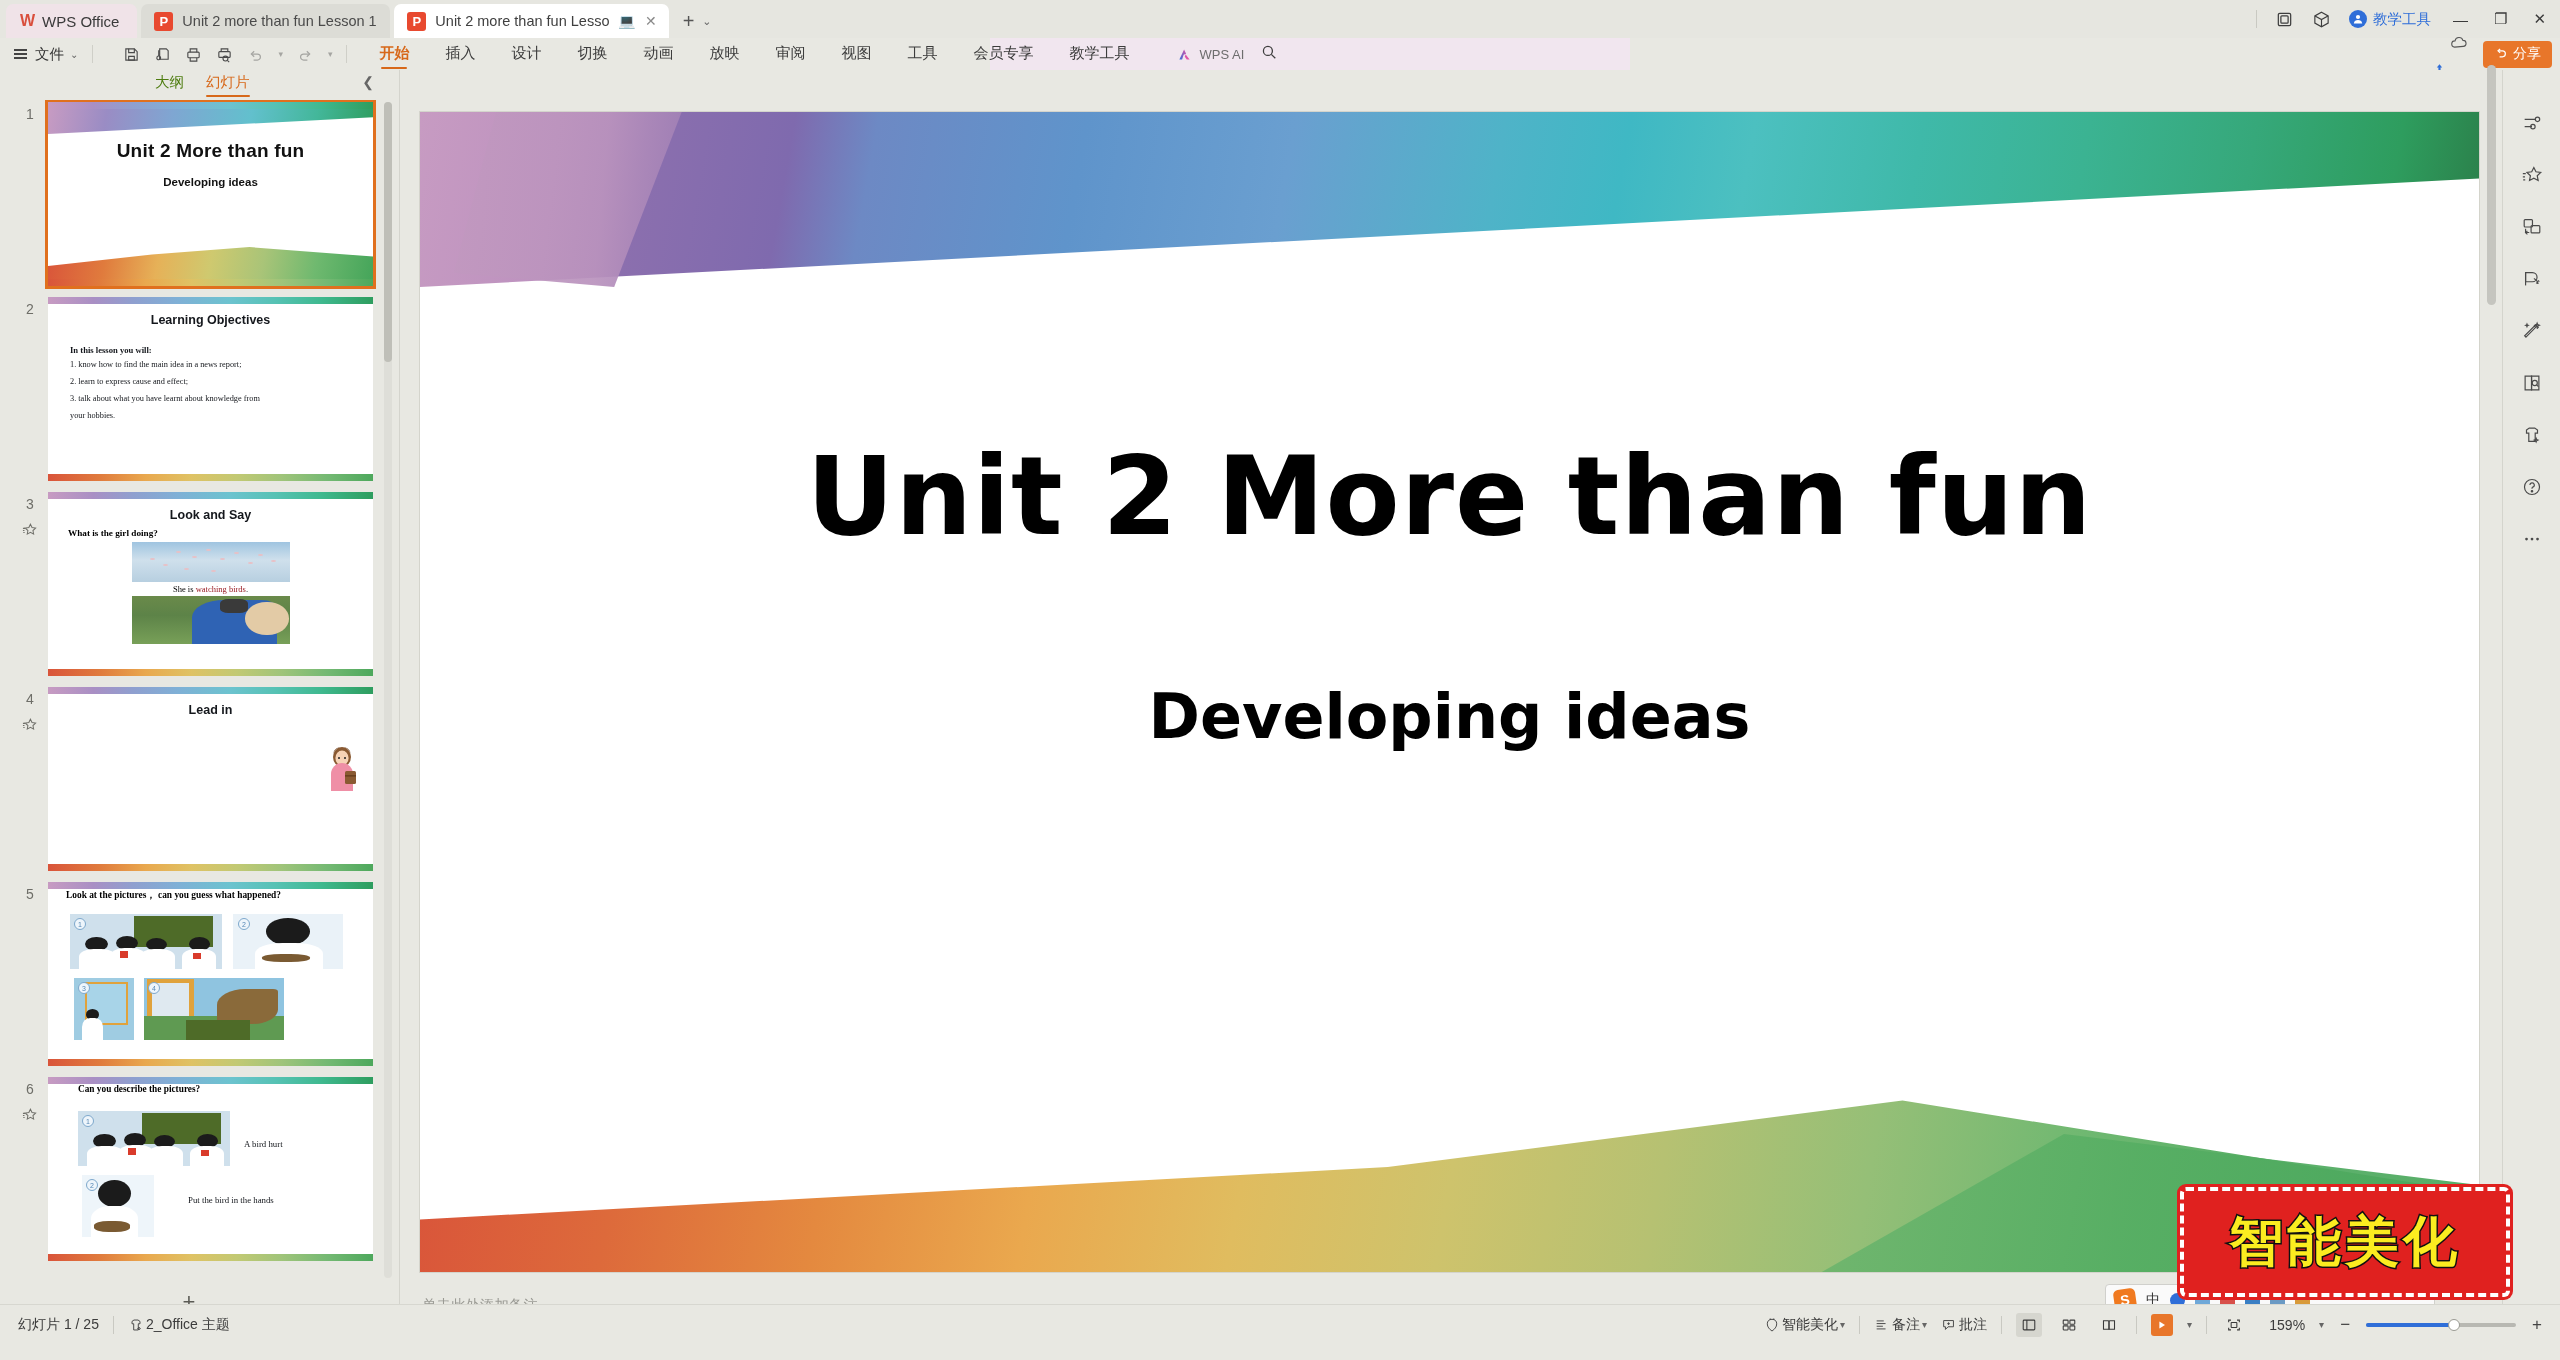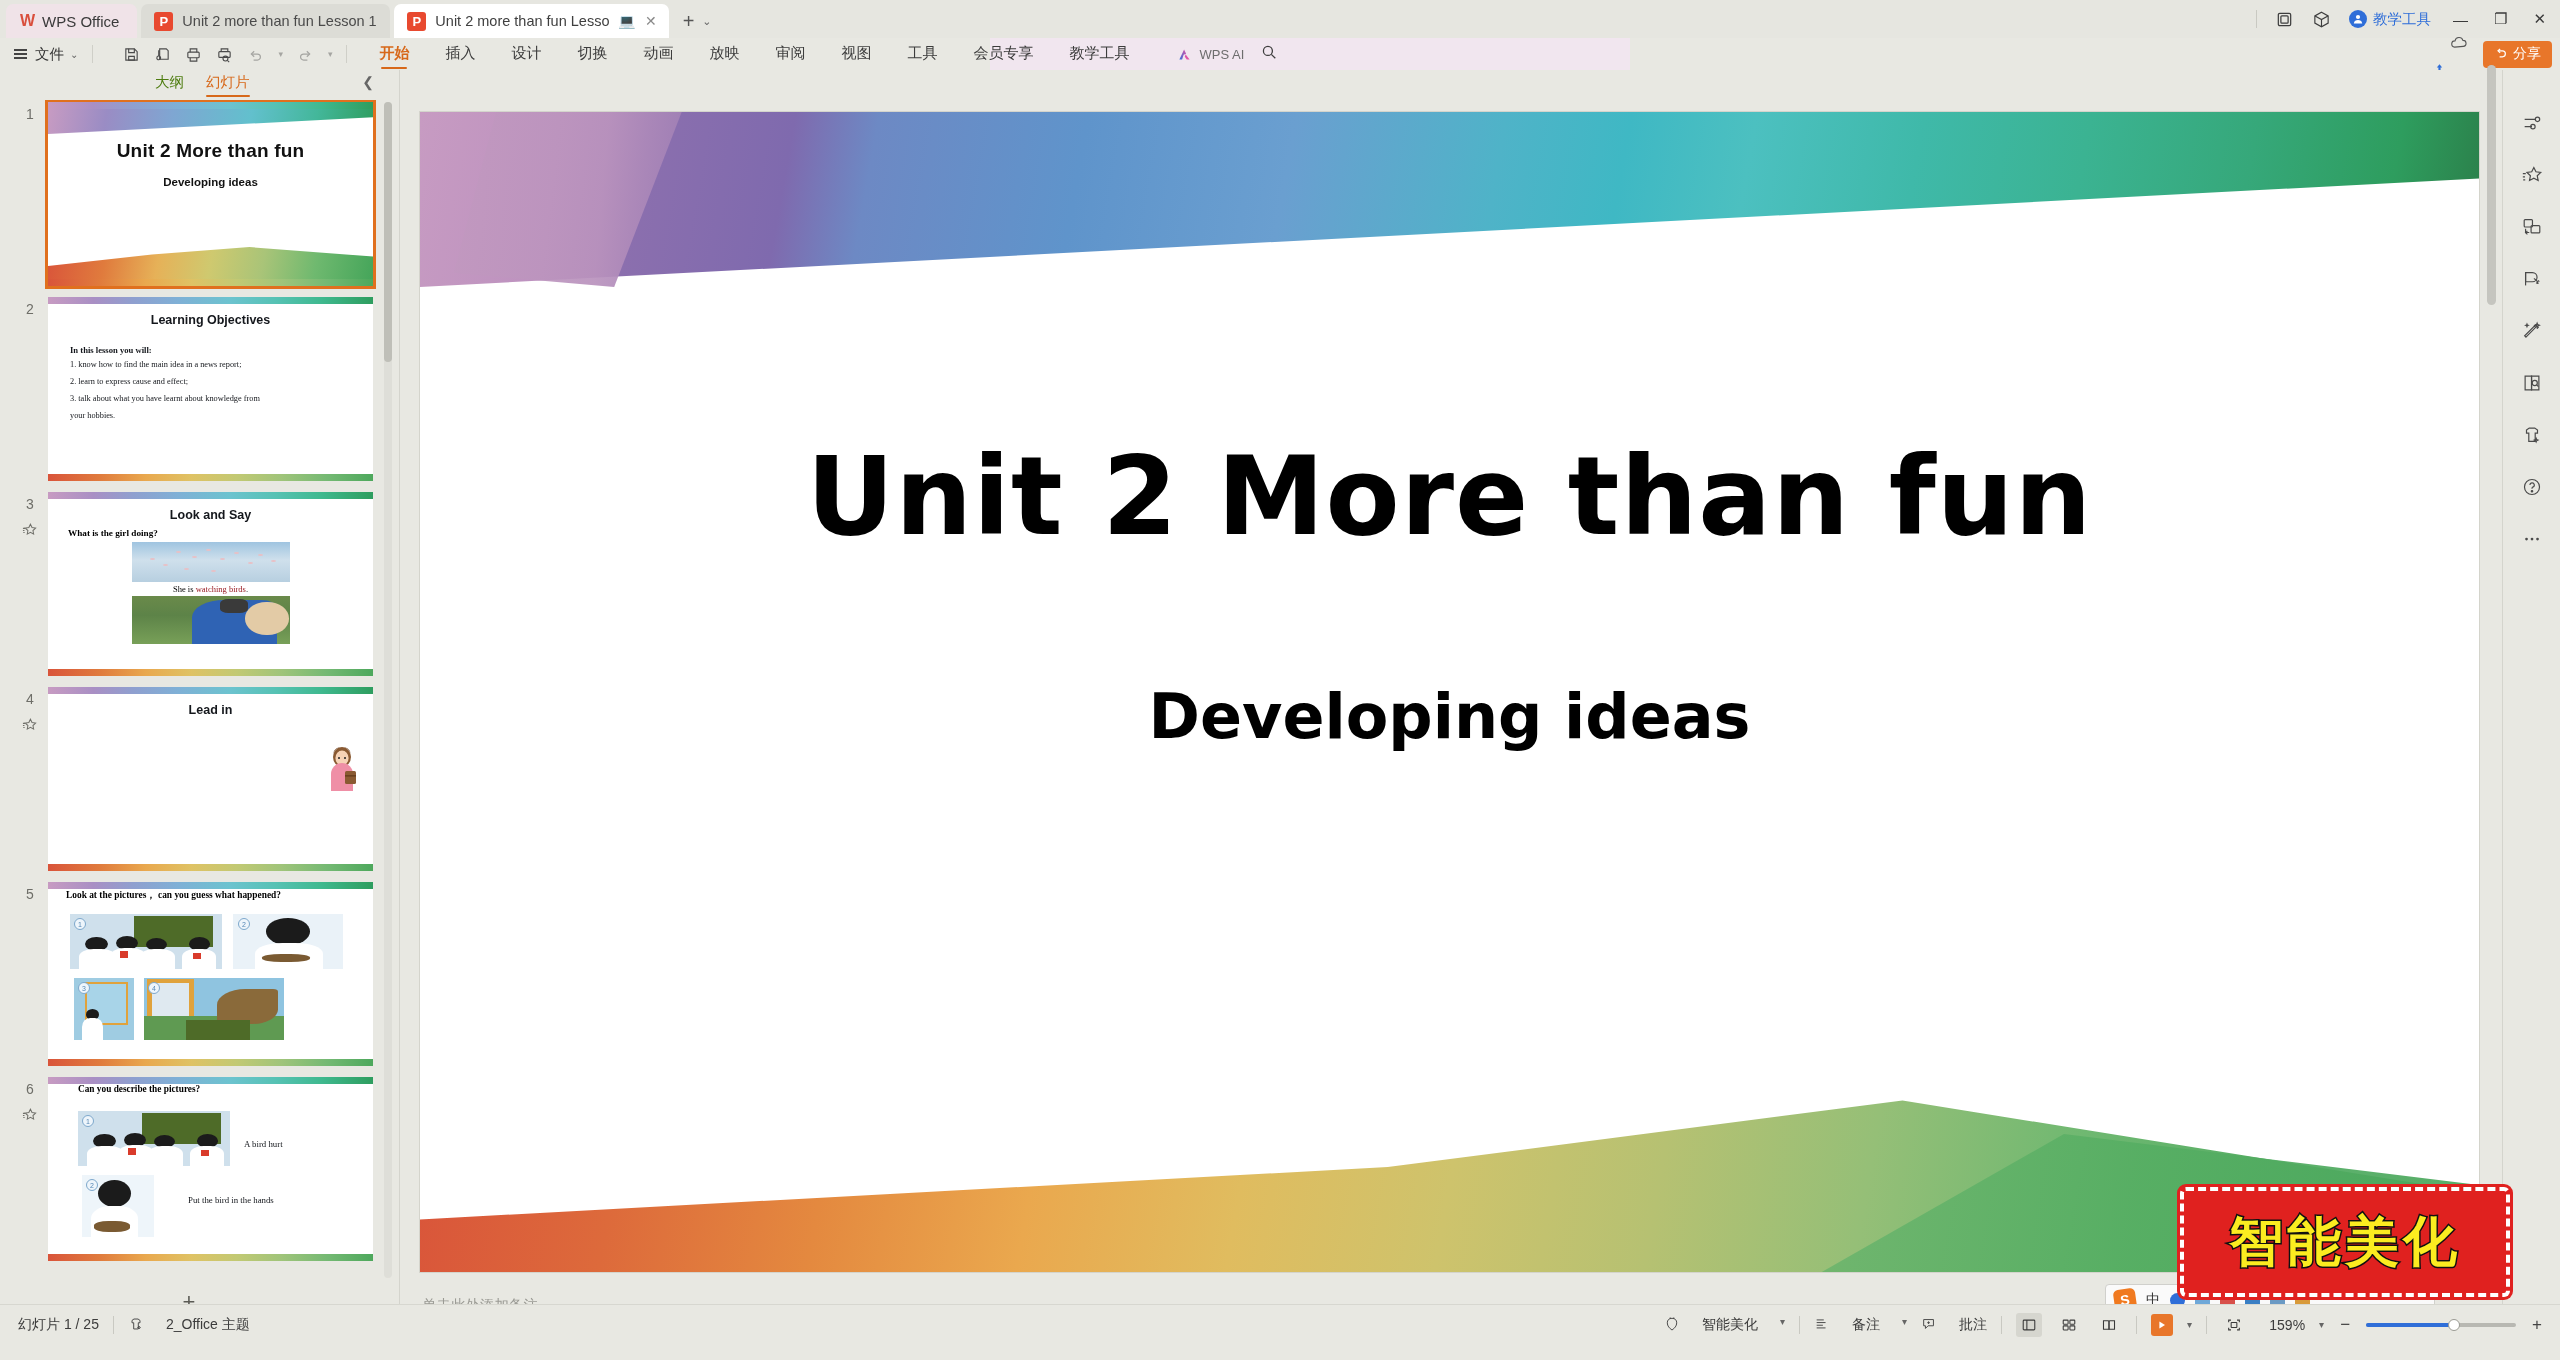--- a/index.html
+++ b/index.html
@@ -270,21 +270,21 @@
                  background:#c5c5bf; border-radius:5px; }
 
   
   .status {
     position:absolute; left:0; bottom:16px; width:2560px; height:40px;
     background:#e8e8e2; border-top:1px solid #d7d7d0;
     display:flex; align-items:center; font-size:14px; color:#3c3c3c;
   }
   .st-left { display:flex; align-items:center; gap:14px; padding-left:18px; }
   .st-right { position:absolute; right:16px; display:flex; align-items:center; gap:14px; }
-  .st-item { display:flex; align-items:flex-start; gap:22px; }
+  .st-item { display:flex; align-items:center; gap:2px; }
   .st-sep { width:1px; height:18px; background:#c9c9c2; }
   .view-btn { width:26px; height:24px; display:flex; align-items:center; justify-content:center; color:#444;}
   .view-btn.on { background:#d6d6cf; border-radius:3px; }
   .play-btn { width:22px; height:22px; background:#e8762a; border-radius:3px;
               display:flex; align-items:center; justify-content:center; }
   .zoombar { width:150px; height:4px; background:#b8b8b2; border-radius:2px; position:relative; }
   .zoombar .fill { position:absolute; left:0; top:0; height:4px; width:88px; background:#2f6ed8; border-radius:2px;}
   .zoombar .knob { position:absolute; left:82px; top:-4px; width:12px; height:12px;
                    border-radius:50%; background:#fff; border:1.6px solid #9a9a93; }
   .zoomtxt { min-width:44px; text-align:right; }

